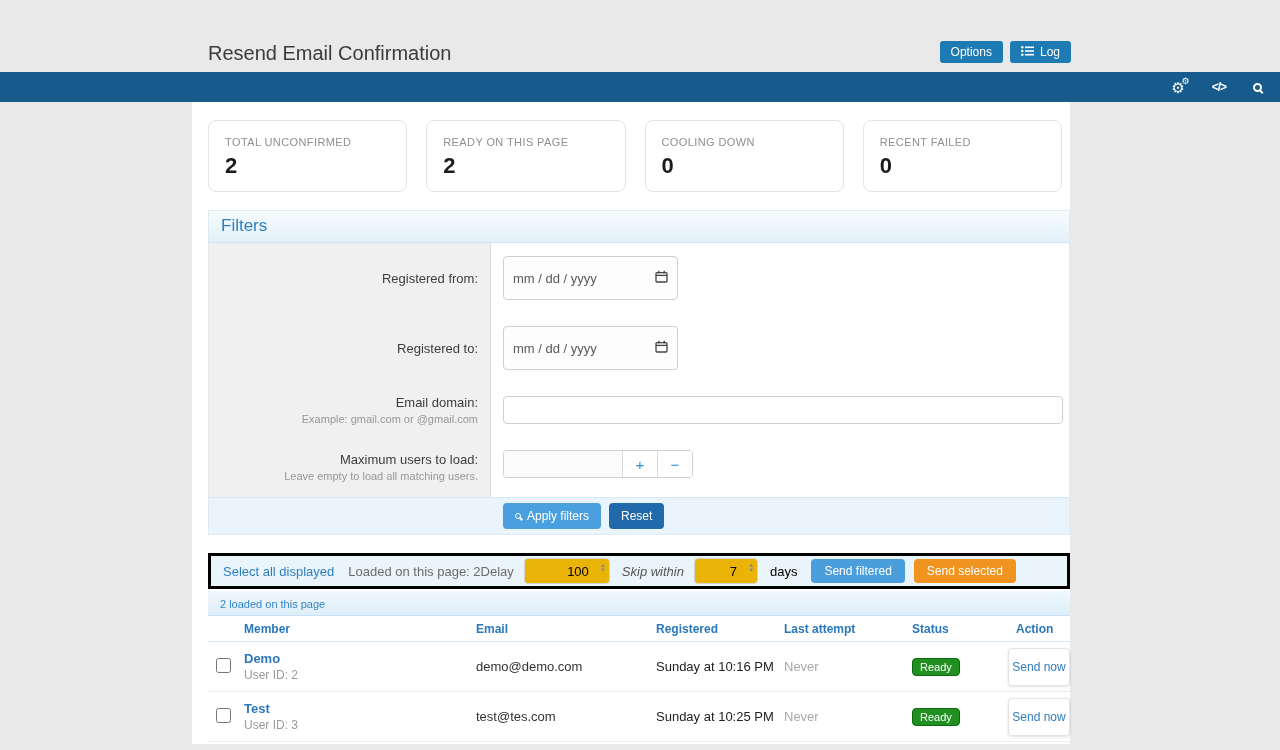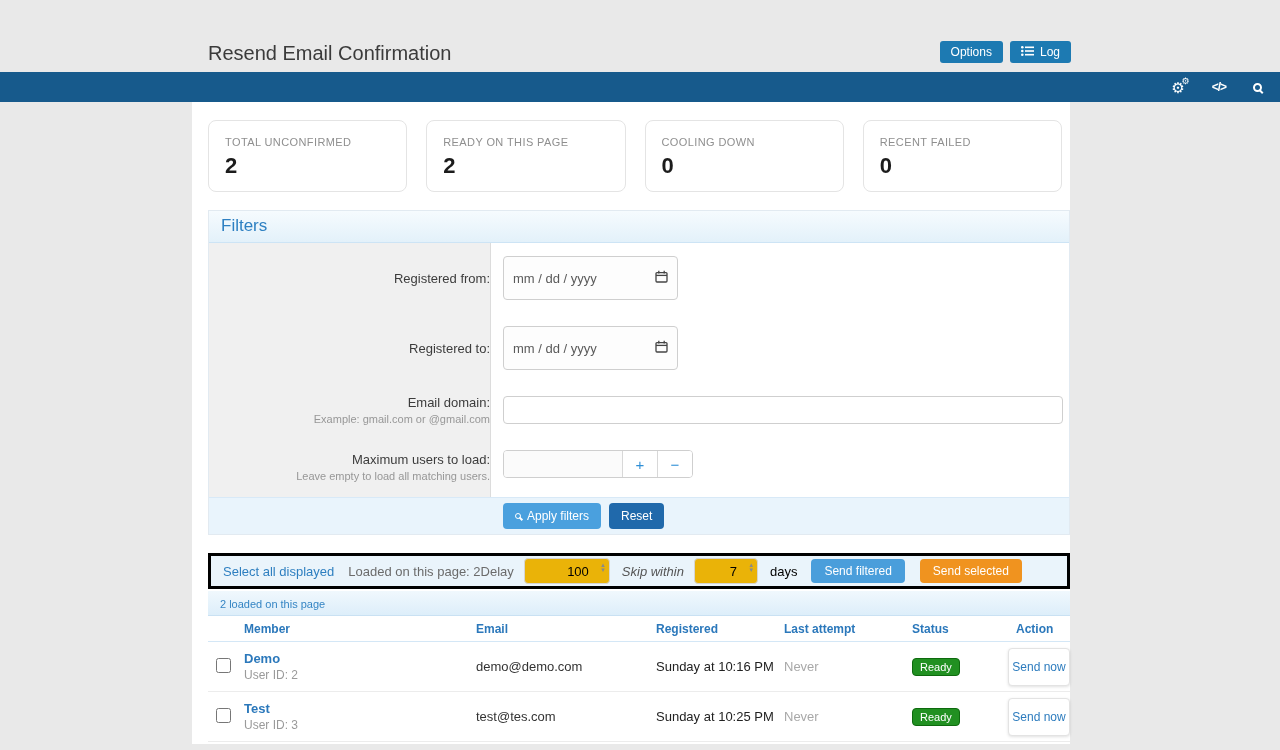--- a/index.html
+++ b/index.html
@@ -38,21 +38,21 @@
   .panel { margin: 18px 0 0 16px; border: 1px solid #e2eaf1; border-top: none; }
   .panel-header {
     background: linear-gradient(#f6fbfe, #e3f1fa);
     border-top: 1px solid #e2eaf1; border-bottom: 1px solid #cde4f5;
     padding: 5px 12px 6px; color: #2e80c2; font-size: 17px;
   }
   .filter-form { display: grid; grid-template-columns: 282px 1fr; }
   .f-label {
     background: #f0f0f0; border-right: 1px solid #dcdcdc;
     display: flex; flex-direction: column; justify-content: center; align-items: flex-end;
-    text-align: right;
+    padding-right: 12px; text-align: right;
   }
   .f-label .lbl { font-size: 13px; color: #3c3c3c; }
   .f-label .help { font-size: 11px; color: #979797; margin-top: 3px; }
   .f-field { padding: 13px 0 13px 12px; display: flex; align-items: center; }
   .date-input {
     width: 175px; height: 44px; border: 1px solid #cfcfcf; border-radius: 4px; background: #fdfdfd;
     display: flex; align-items: center; justify-content: space-between; padding: 0 9px;
     color: #5a5a5a; font-size: 13px; cursor: default;
   }
   .text-input {
@@ -83,21 +83,21 @@
   }
   .spin-box.w-delay input { width: 86px; }
   .spin-box.w-skip input { width: 64px; }
   .spin { position: absolute; right: 5px; top: 4px; display: flex; flex-direction: column; cursor: pointer; }
   .spin span { font-size: 7px; color: #8a8a8a; line-height: 5px; }
   .spin .up::before { content: "▴"; }
   .spin .dn::before { content: "▾"; }
   .skip-label { color: #555; margin-left: 12px; white-space: nowrap; font-style: italic; }
   .days-label { color: #000000; margin-left: 12px; margin-right: 10px; white-space: nowrap; }
   .btn-send-filtered { background: #4a9edb; margin-left: 4px; padding: 5px 13px; }
-  .btn-send-selected { background: #f0931f; margin-left: 15px; padding: 5px 13px; }
+  .btn-send-selected { background: #f0931f; margin-left: 9px; padding: 5px 13px; }
   
   .users-header { margin: 2px 0 0 16px; background: linear-gradient(#f0f8fd, #ddeefa); border-bottom: 1px solid #c9e1f3; padding: 5px 12px 5px; }
   .users-title { font-size: 17px; color: #2e80c2; }
   .users-sub { font-size: 11px; color: #3585c4; margin-top: 2px; }
   .utable { margin-left: 16px; }
   .thead, .trow { display: grid; grid-template-columns: 36px 232px 180px 128px 128px 104px 54px; align-items: center; }
   .thead { height: 26px; border-bottom: 1px solid #d4e7f6; font-size: 12px; font-weight: bold; color: #2b78bb; }
   .trow { height: 50px; border-bottom: 1px solid #ececec; font-size: 13px; background: #fff; }
   .cb-cell { padding-left: 8px; }
   .cb-cell input { width: 15px; height: 15px; cursor: pointer; }

